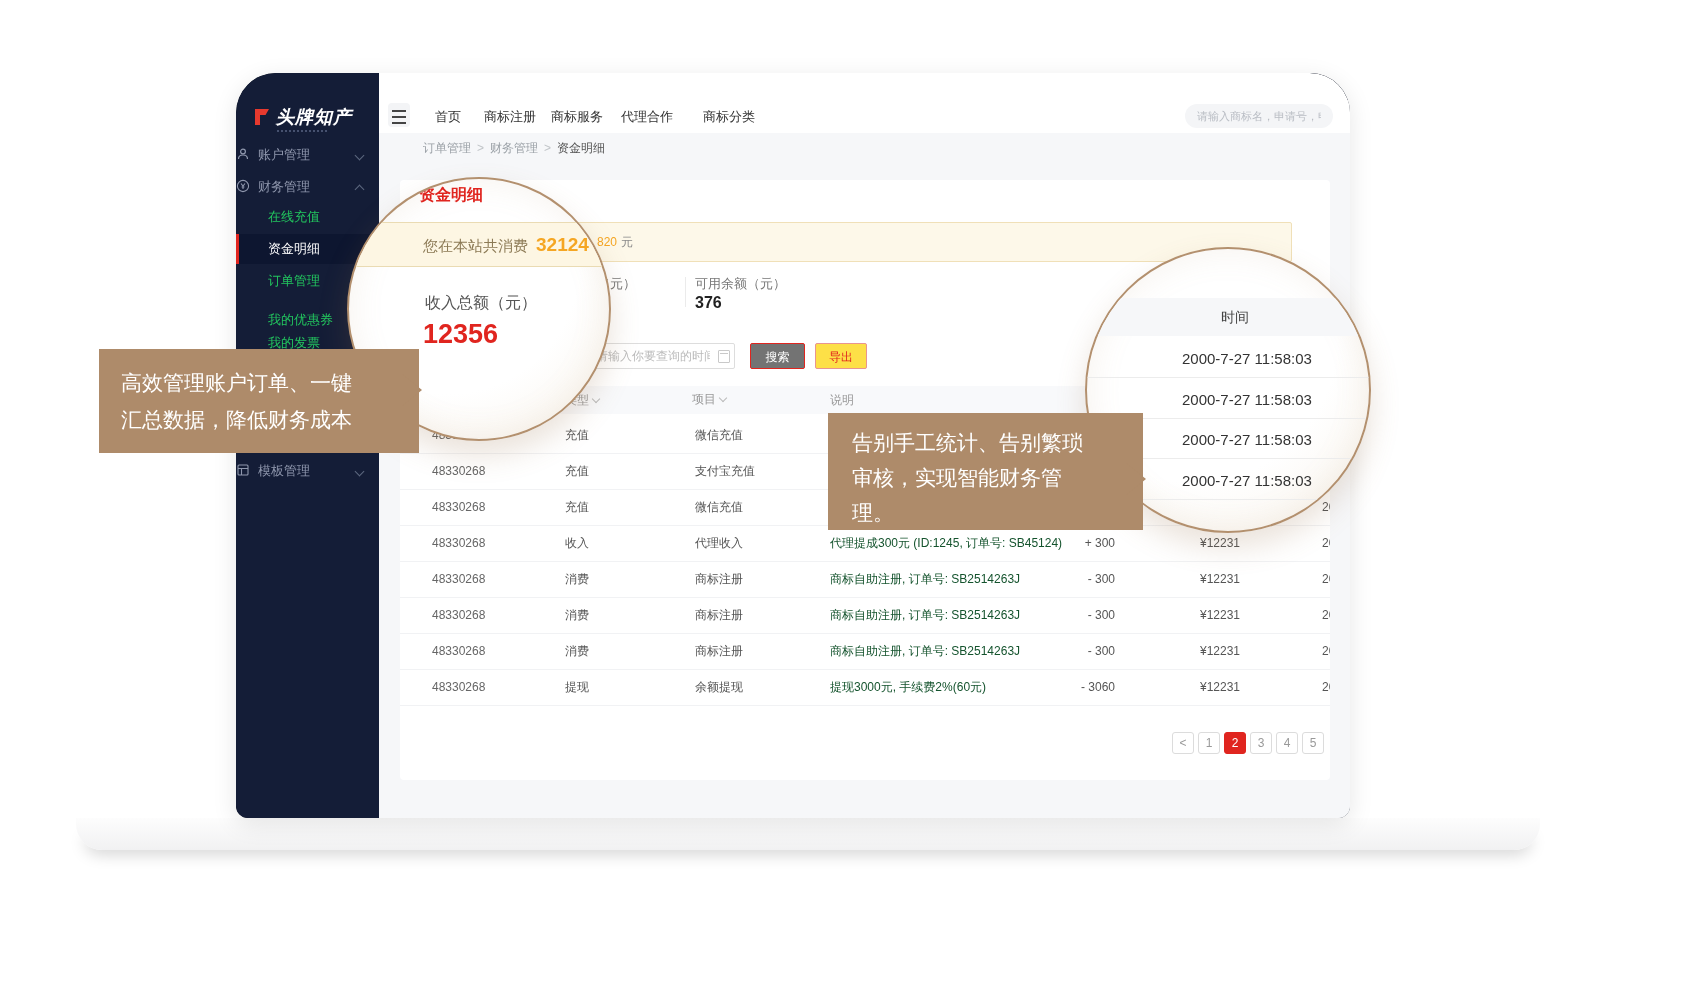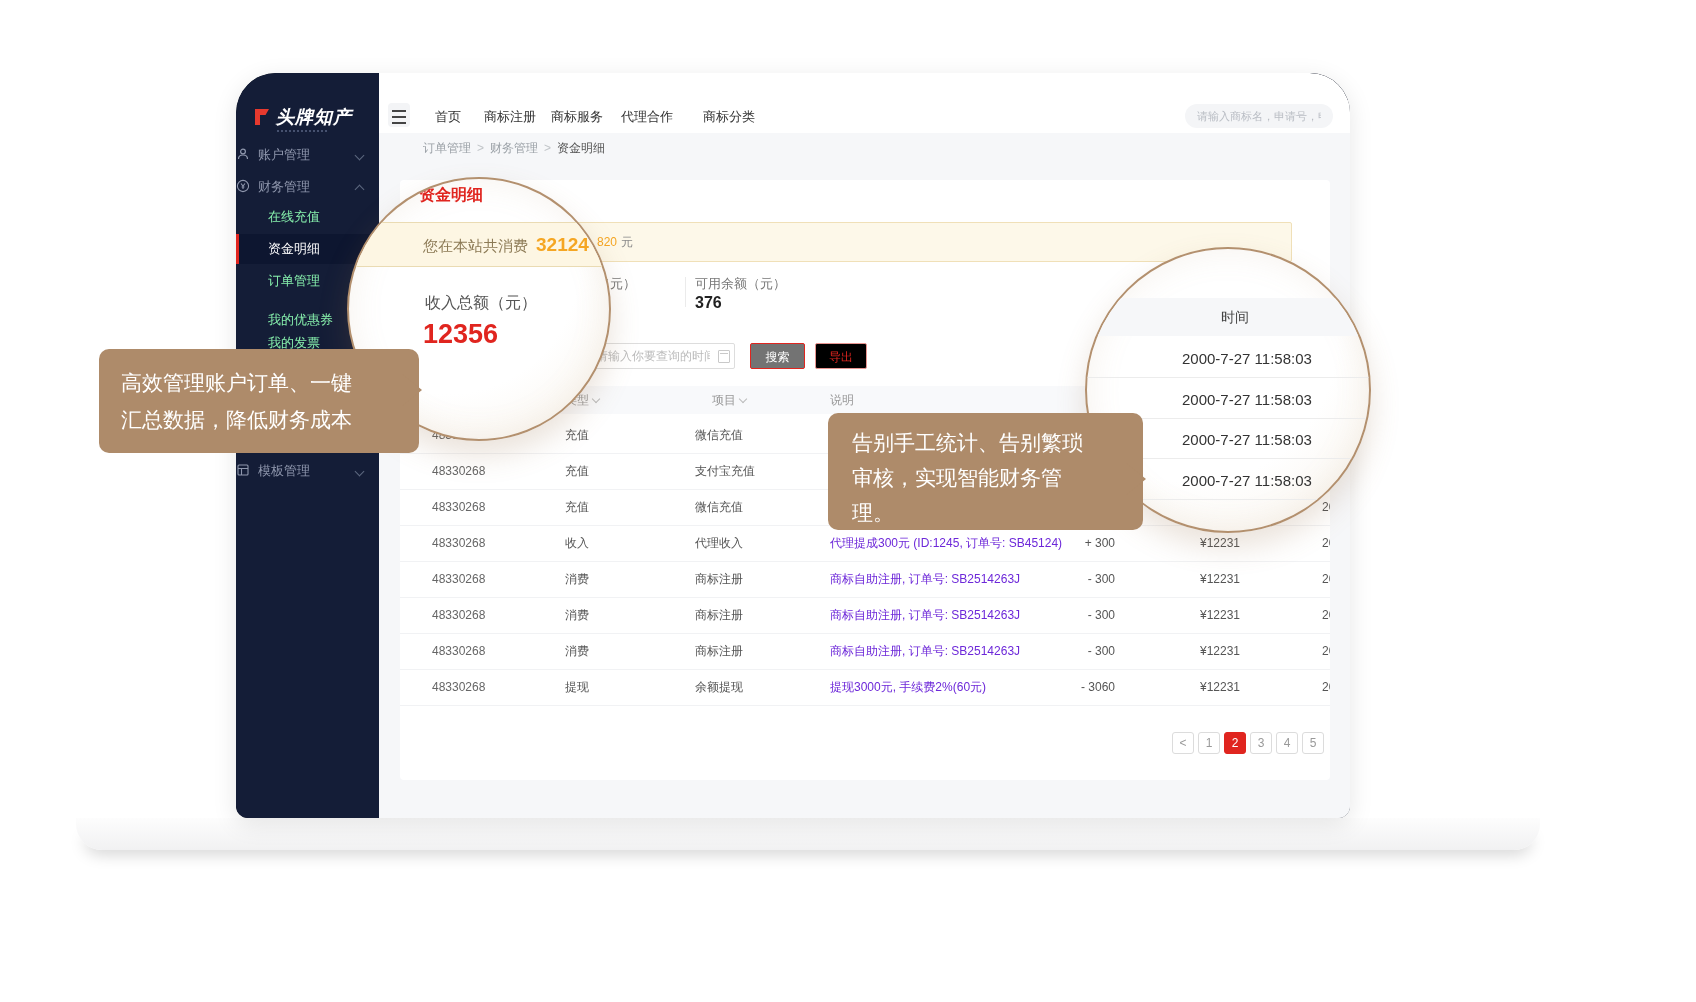--- a/index.html
+++ b/index.html
@@ -17,21 +17,21 @@
 
   
   .sidebar{position:absolute;left:0;top:0;width:143px;height:745px;background:#141d37;
     border-radius:40px 0 0 12px;color:#8f97ad;font-size:13px;}
   .logo-row{position:absolute;left:16px;top:32px;display:flex;align-items:center;}
   .logo-text{color:#fff;font-weight:bold;font-style:italic;font-size:18px;letter-spacing:1px;margin-left:4px;}
   .logo-dots{position:absolute;left:41px;top:57px;width:52px;height:2px;
     background:repeating-linear-gradient(90deg,#46516f 0 2px,transparent 2px 4px);}
   .side-item{position:absolute;left:0;width:143px;height:32px;line-height:32px;box-sizing:border-box;cursor:pointer;}
   .side-item .ic{vertical-align:-2px;margin-right:8px;}
-  .side-sub{position:absolute;left:0;width:143px;height:30px;line-height:30px;padding-left:32px;box-sizing:border-box;color:#86efac;cursor:pointer;}
+  .side-sub{position:absolute;left:0;width:143px;height:30px;line-height:30px;padding-left:32px;box-sizing:border-box;color:#22c55e;cursor:pointer;}
   .side-sub.active{background:#0d1630;color:#fff;border-left:3px solid #e0251f;padding-left:29px;}
   .chv{display:inline-block;width:6px;height:6px;border-right:1.5px solid #5d687f;border-bottom:1.5px solid #5d687f;
     position:absolute;right:16px;top:13px;transform:rotate(45deg);}
   .chv.up{transform:rotate(-135deg);top:15px;}
 
   
   .main{position:absolute;left:143px;top:0;width:971px;height:745px;background:#fff;border-radius:0 40px 12px 0;}
   .navbar{position:absolute;left:0;top:27px;width:100%;height:33px;background:#fff;border-bottom:1px solid #f0f0f2;}
   .hamburger{position:absolute;left:9px;top:3px;width:22px;height:24px;background:#f3f4f6;border-radius:4px;cursor:pointer;}
   .hamburger i{display:block;height:2px;background:#444;margin:4px 4px 0 4px;}
@@ -57,32 +57,32 @@
   .stat-label{position:absolute;top:95px;font-size:13px;color:#777;}
   .stat-value{position:absolute;top:114px;font-size:16px;font-weight:bold;color:#222;}
   .stat-div{position:absolute;left:285px;top:97px;width:1px;height:30px;background:#ebebeb;}
   .date-input{position:absolute;left:185px;top:163px;width:150px;height:26px;border:1px solid #ddd;border-radius:2px;
     font-size:12px;color:#666;padding:0 24px 0 10px;box-sizing:border-box;outline:none;background:#fff;}
   .date-input::placeholder{color:#bbb;}
   .cal-icon{position:absolute;left:318px;top:170px;width:10px;height:11px;border:1px solid #c9c9c9;border-radius:1px;}
   .cal-icon::before{content:"";position:absolute;left:1px;top:2px;width:8px;height:1px;background:#c9c9c9;}
   .btn{position:absolute;top:163px;height:26px;border-radius:2px;font-size:12px;text-align:center;line-height:26px;cursor:pointer;box-sizing:border-box;}
   .btn-search{left:350px;width:55px;background:#737373;color:#fff;border:1px solid #e0251f;}
-  .btn-export{left:415px;width:52px;background:#000000;color:#e0251f;border:1px solid #e89591;}
+  .btn-export{left:415px;width:52px;background:#fde047;color:#e0251f;border:1px solid #e89591;}
 
   .thead{position:absolute;left:0;top:206px;width:100%;height:28px;background:#f8f9fb;line-height:28px;font-size:12px;color:#999;}
   .th{position:absolute;top:0;white-space:nowrap;}
   .caret{display:inline-block;width:5px;height:5px;border-right:1.2px solid #bbb;border-bottom:1.2px solid #bbb;
     transform:rotate(45deg);margin-left:4px;vertical-align:2px;}
   .trow{position:absolute;left:0;width:100%;height:36px;line-height:36px;font-size:12px;border-bottom:1px solid #f1f2f4;}
   .td{position:absolute;top:0;white-space:nowrap;color:#555;}
   .td-order{left:32px;color:#666;}
   .td-type{left:165px;}
   .td-proj{left:295px;}
-  .td-desc{left:430px;color:#6d28d9;text-align:right;}
+  .td-desc{left:430px;color:#14532d;text-align:right;}
   .td-amt{left:595px;width:120px;text-align:right;color:#555;}
   .td-bal{left:718px;width:122px;text-align:right;color:#555;}
   .td-time{left:922px;width:150px;color:#555;}
 
   .pager{position:absolute;left:0;top:552px;width:100%;height:22px;}
   .pg{position:absolute;top:0;width:22px;height:22px;line-height:20px;text-align:center;border:1px solid #dcdcdc;
     border-radius:3px;font-size:12px;color:#999;background:#fff;box-sizing:border-box;cursor:pointer;}
   .pg.active{background:#e0251f;border-color:#e0251f;color:#fff;}
 
   
@@ -97,21 +97,21 @@
   .ml-band .pfx{font-size:15px;color:#8c7a55;margin-left:74px;}
   .ml-band .amt{font-size:19px;font-weight:bold;color:#f5a623;margin-left:8px;}
   .ml-label{position:absolute;left:76px;top:114px;font-size:16px;color:#555;}
   .ml-value{position:absolute;left:74px;top:140px;font-size:27px;font-weight:bold;color:#e0251f;}
   .mr-band{position:absolute;left:0;top:49px;width:100%;height:38px;background:#f6f7f9;line-height:38px;
     text-align:center;text-indent:14px;font-size:14px;color:#444;}
   .mr-time{position:absolute;left:95px;font-size:15px;color:#333;white-space:nowrap;}
   .mr-sep{position:absolute;left:0;width:100%;height:1px;background:#ececec;}
 
   
-  .tip{position:absolute;background:#ae8b6a;border-radius:10px;color:#fff;z-index:10;box-sizing:border-box;}
+  .tip{position:absolute;background:#ae8b6a;border-radius:0;color:#fff;z-index:10;box-sizing:border-box;}
   .tip-left{left:99px;top:349px;width:320px;height:104px;padding:15px 0 0 22px;font-size:21px;line-height:37px;}
   .tip-left::after{content:"";position:absolute;right:-19px;top:25px;border:16px solid transparent;border-left:20px solid #ae8b6a;}
   .tip-right{left:828px;top:413px;width:315px;height:117px;padding:12px 0 0 24px;font-size:21px;line-height:35px;}
   .tip-right::after{content:"";position:absolute;right:-19px;top:50px;border:16px solid transparent;border-left:20px solid #ae8b6a;}
 </style>
 </head>
 <body>
 
 <div class="stage">
 
@@ -208,21 +208,21 @@
           <div class="stat-value" style="left:295px;">376</div>
 
           <input class="date-input" placeholder="请输入你要查询的时间" style="">
           <span class="cal-icon"></span>
           <div class="btn btn-search">搜索</div>
           <div class="btn btn-export">导出</div>
 
           <div class="thead">
             <div class="th" style="left:23px;">订单号/说明关键词</div>
             <div class="th" style="left:165px;"><span>类型</span><i class="caret"></i></div>
-            <div class="th" style="left:312px;"><span>项目</span><i class="caret"></i></div>
+            <div class="th" style="left:292px;font-family:Liberation Mono, monospace;"><span>项目</span><i class="caret"></i></div>
             <div class="th" style="left:430px;">说明</div>
             <div class="th" style="left:885px;">时间</div>
           </div>
 
           <div class="trow" style="top:237px;">
             <span class="td td-order">48330268</span>
               <span class="td td-type">充值</span>
               <span class="td td-proj">微信充值</span>
               <span class="td td-desc"></span>
               <span class="td td-amt"></span>

